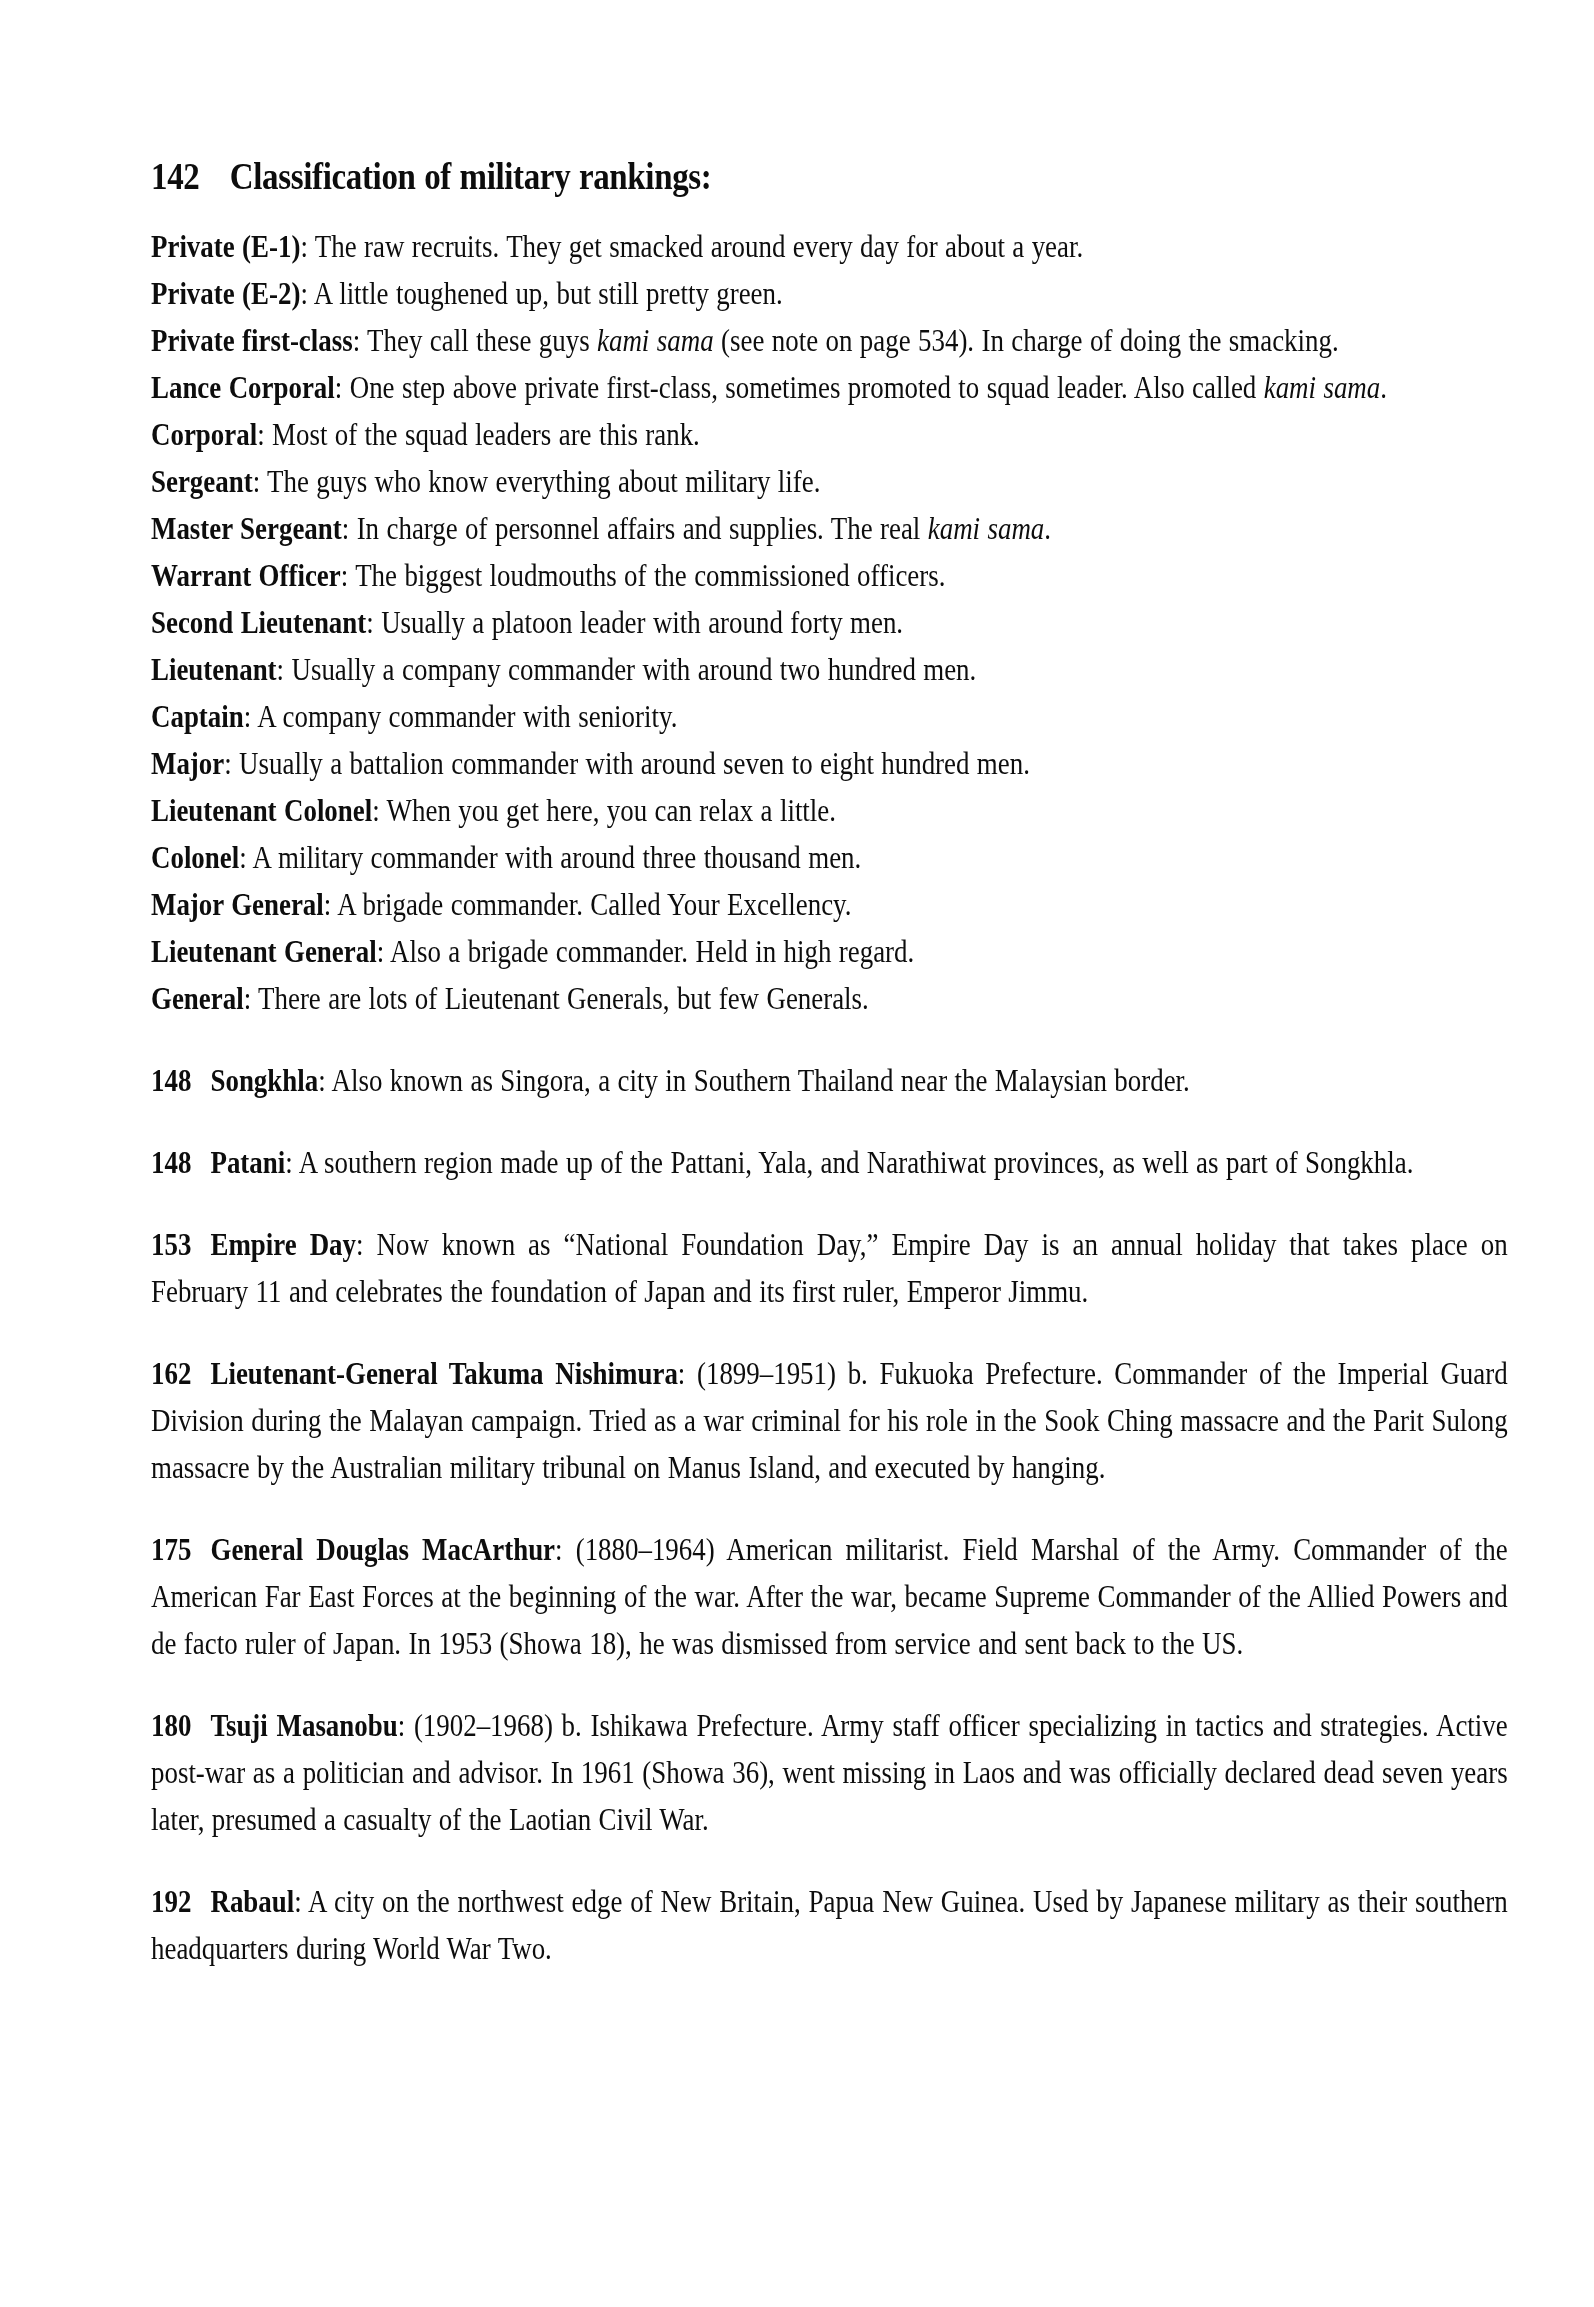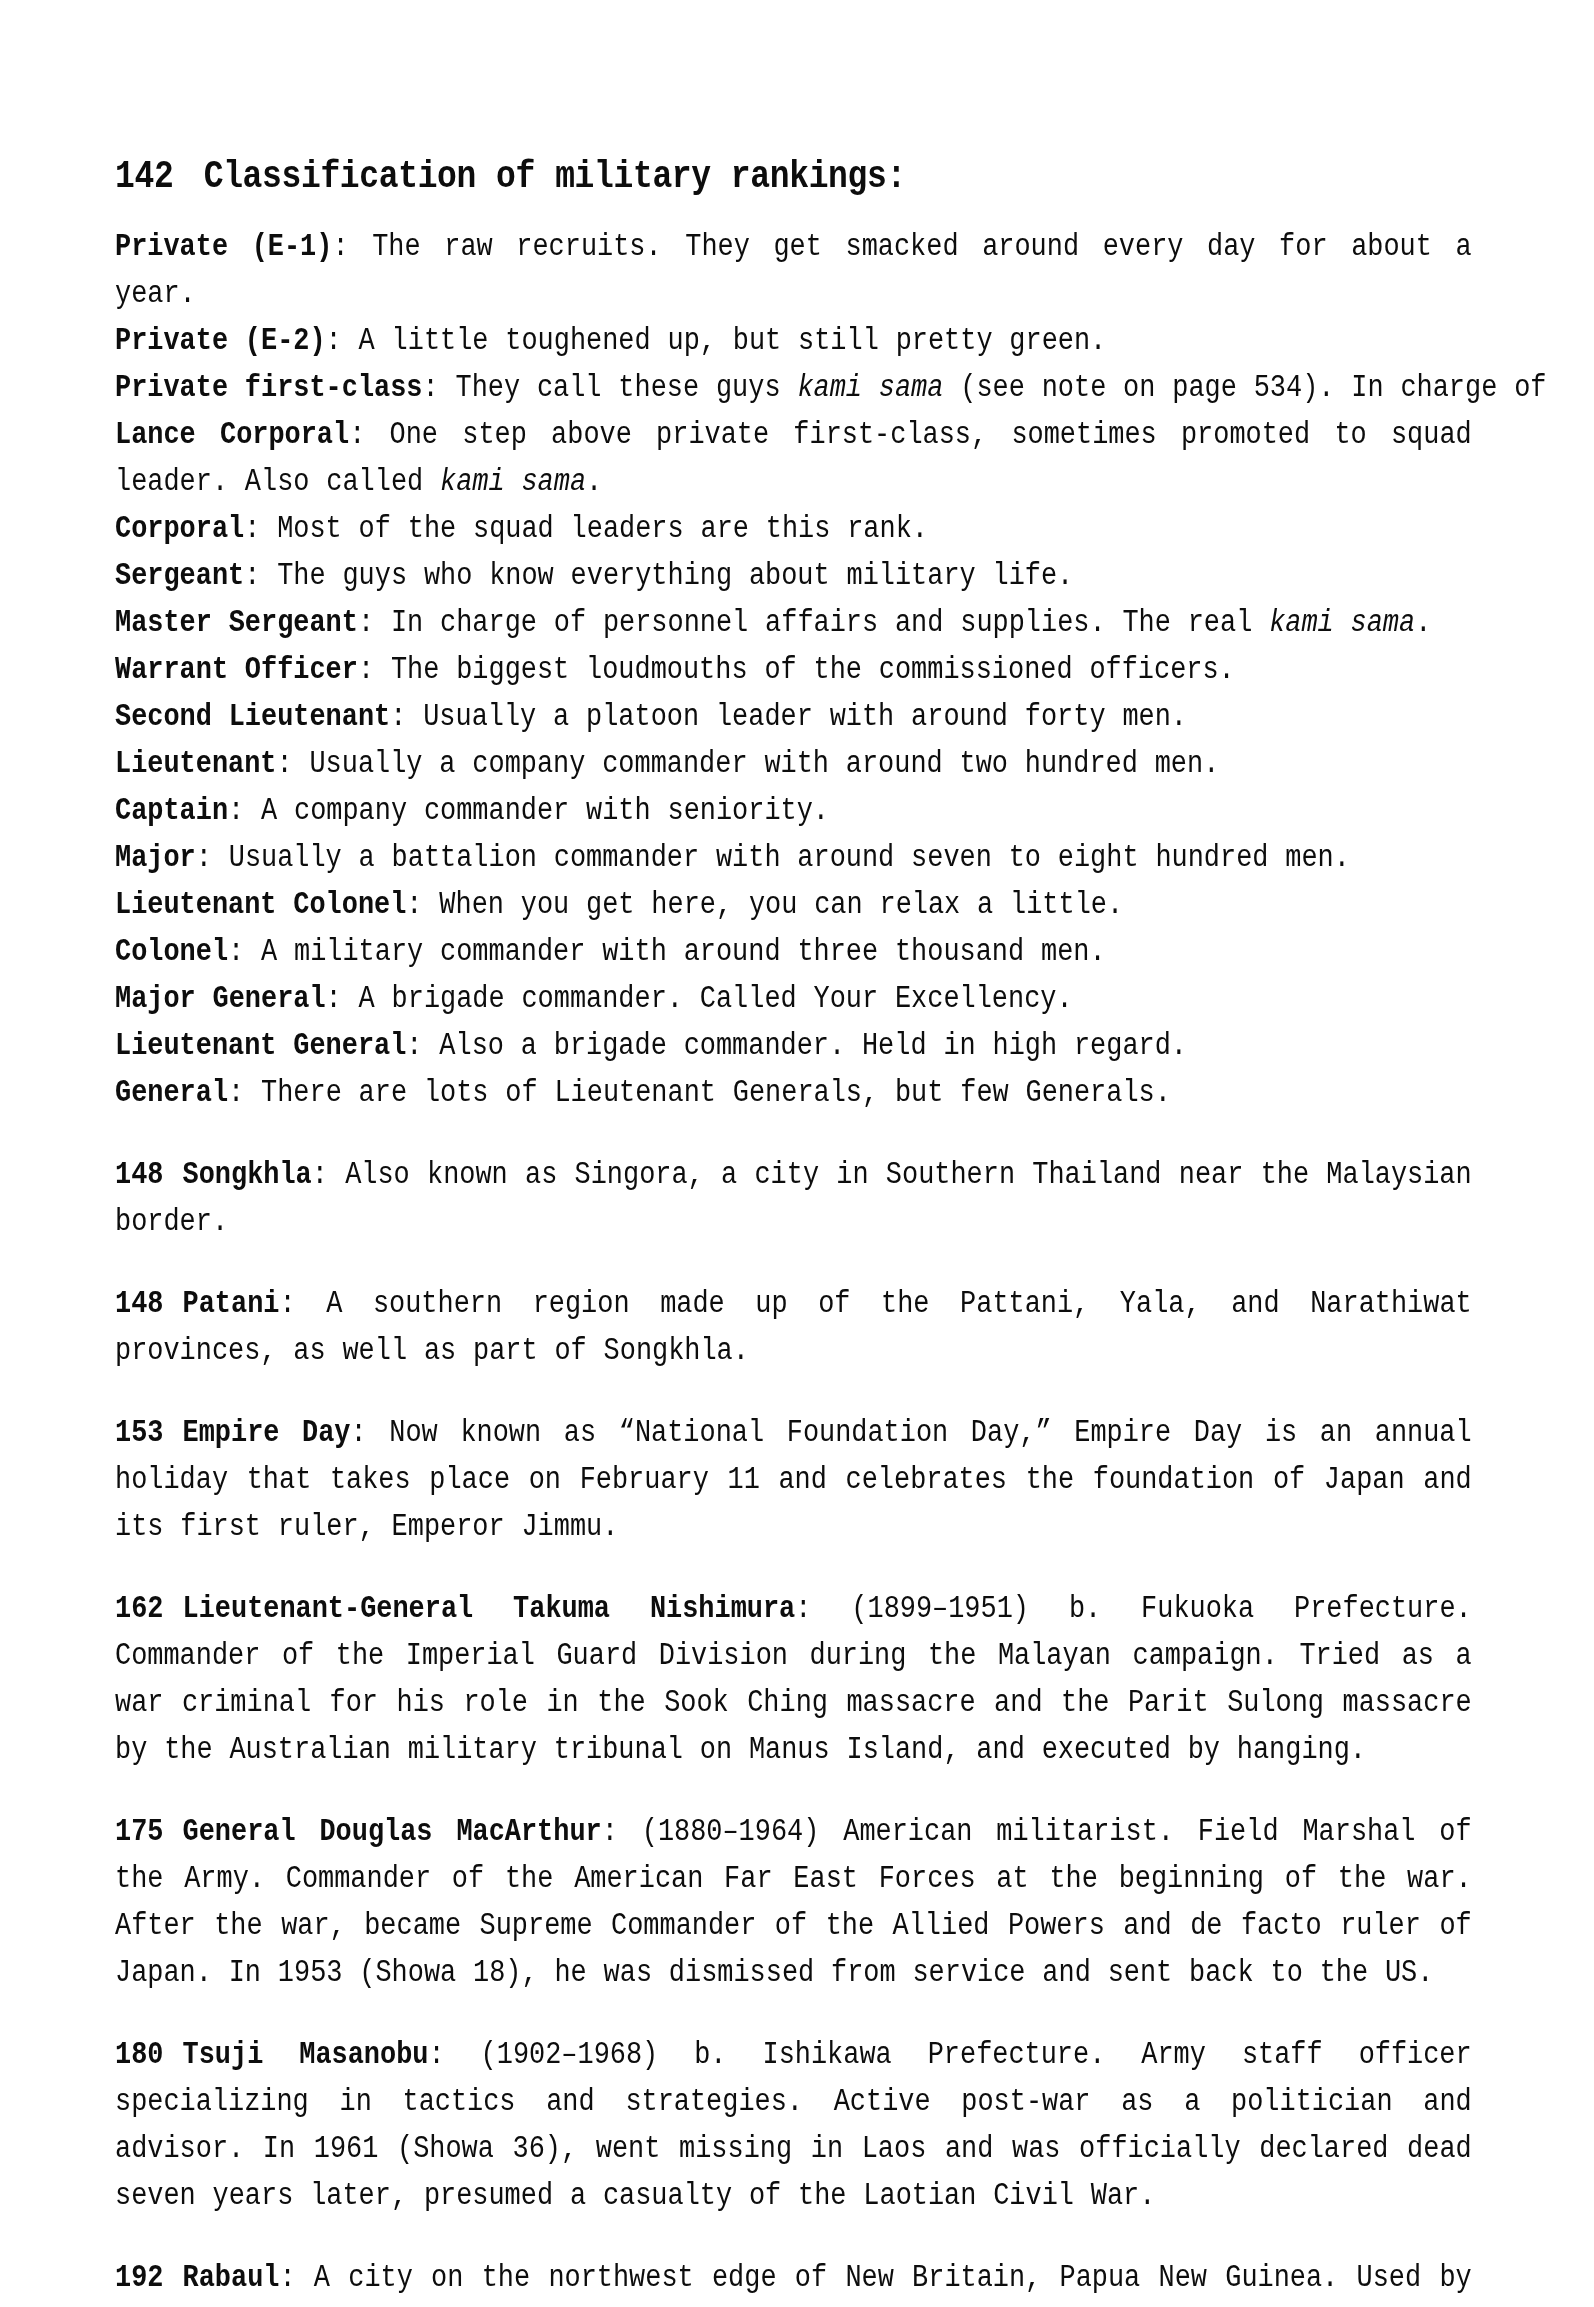--- a/index.html
+++ b/index.html
@@ -6,21 +6,22 @@
     margin: 0;
     padding: 0;
     background: #ffffff;
   }
   .page {
     position: relative;
     width: 1555px;
     height: 2307px;
     background: #ffffff;
     overflow: hidden;
-    font-family: Liberation Mono, monospace;
+    font-family: Liberation Serif, serif;
+    margin-left: 36px;
   }
   
   .content {
     position: absolute;
     left: 115px;
     top: 153px;
     width: 1563px;
     transform: scaleX(0.868);
     transform-origin: 0 0;
     font-size: 31px;

